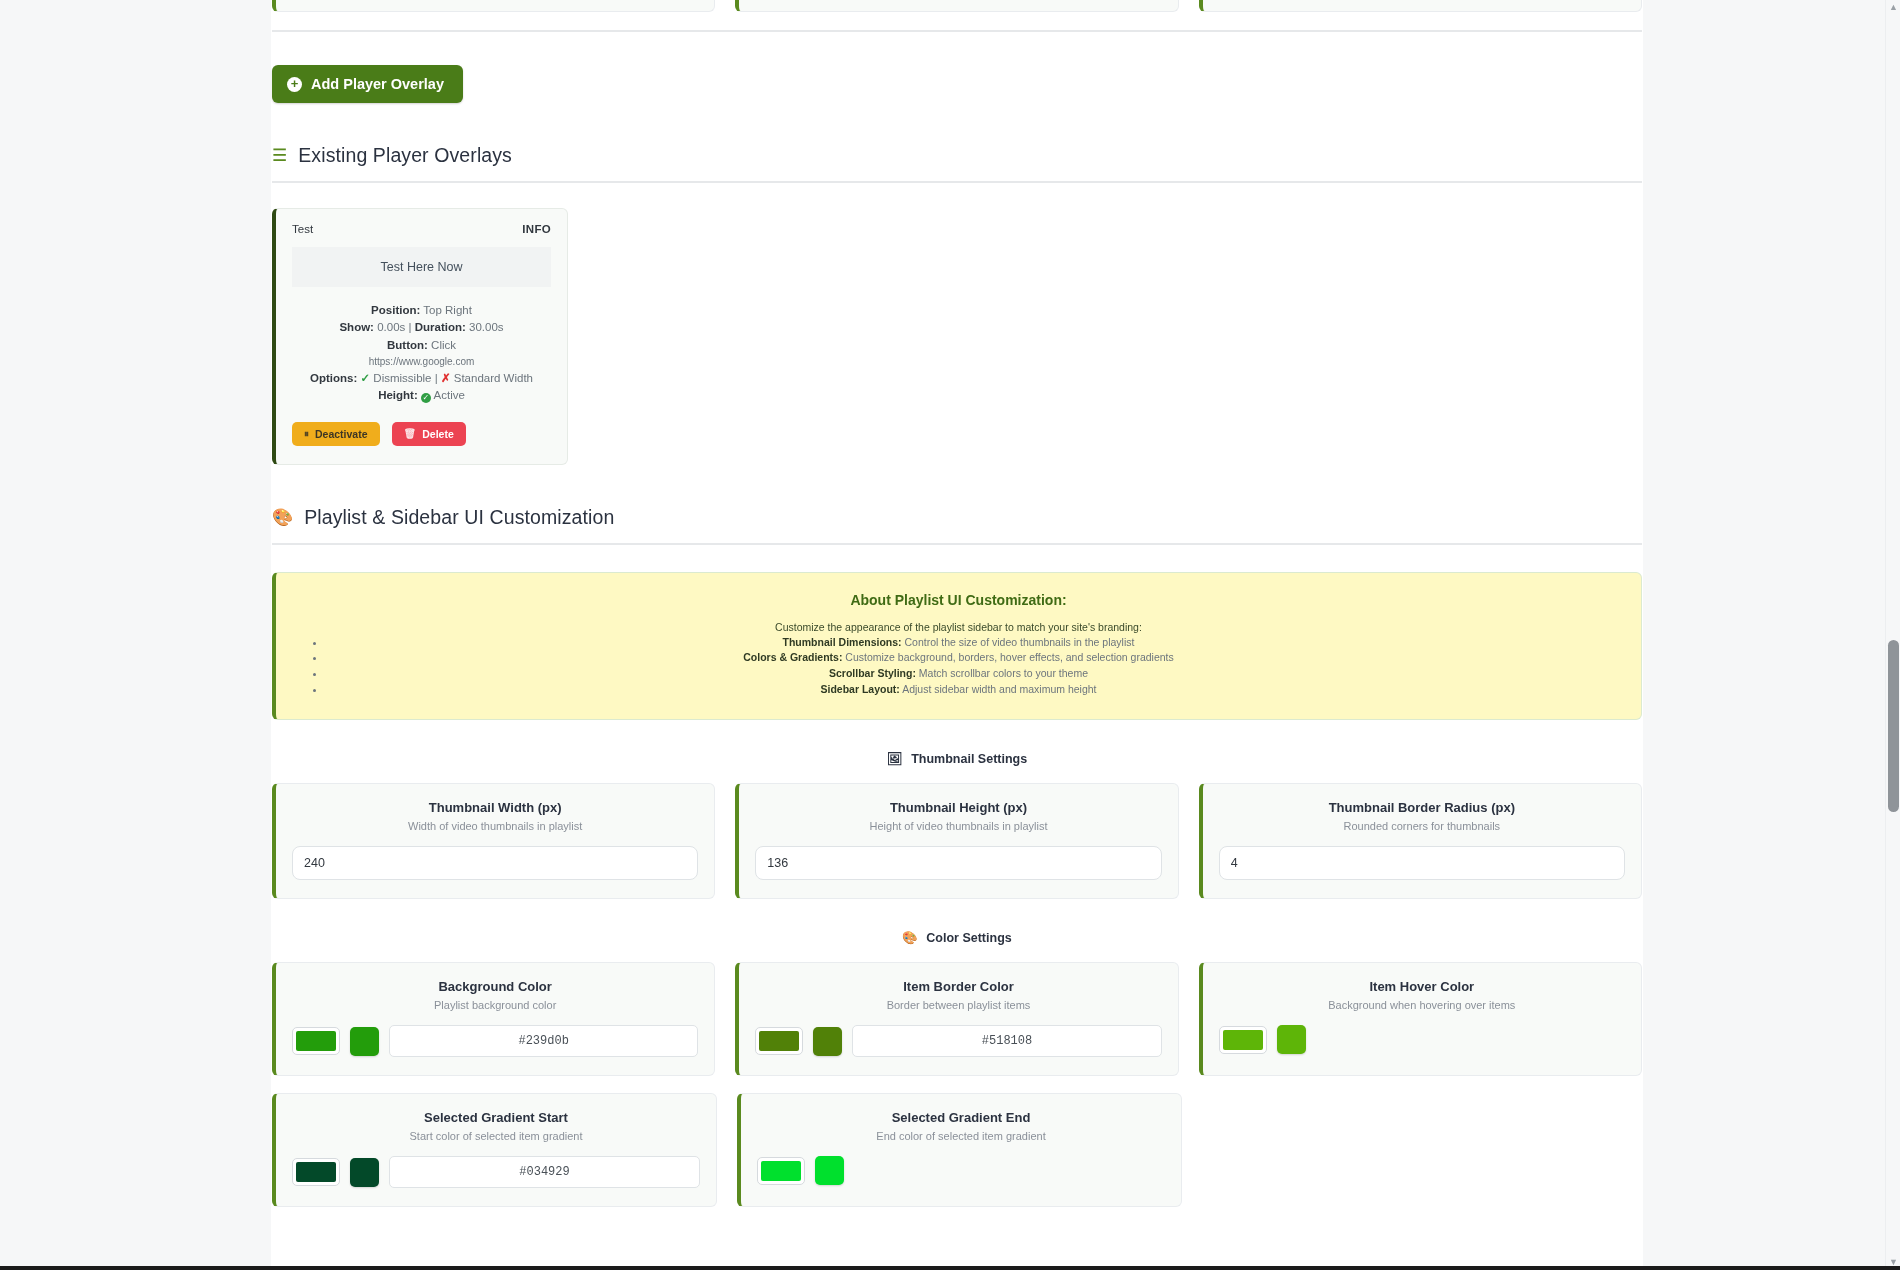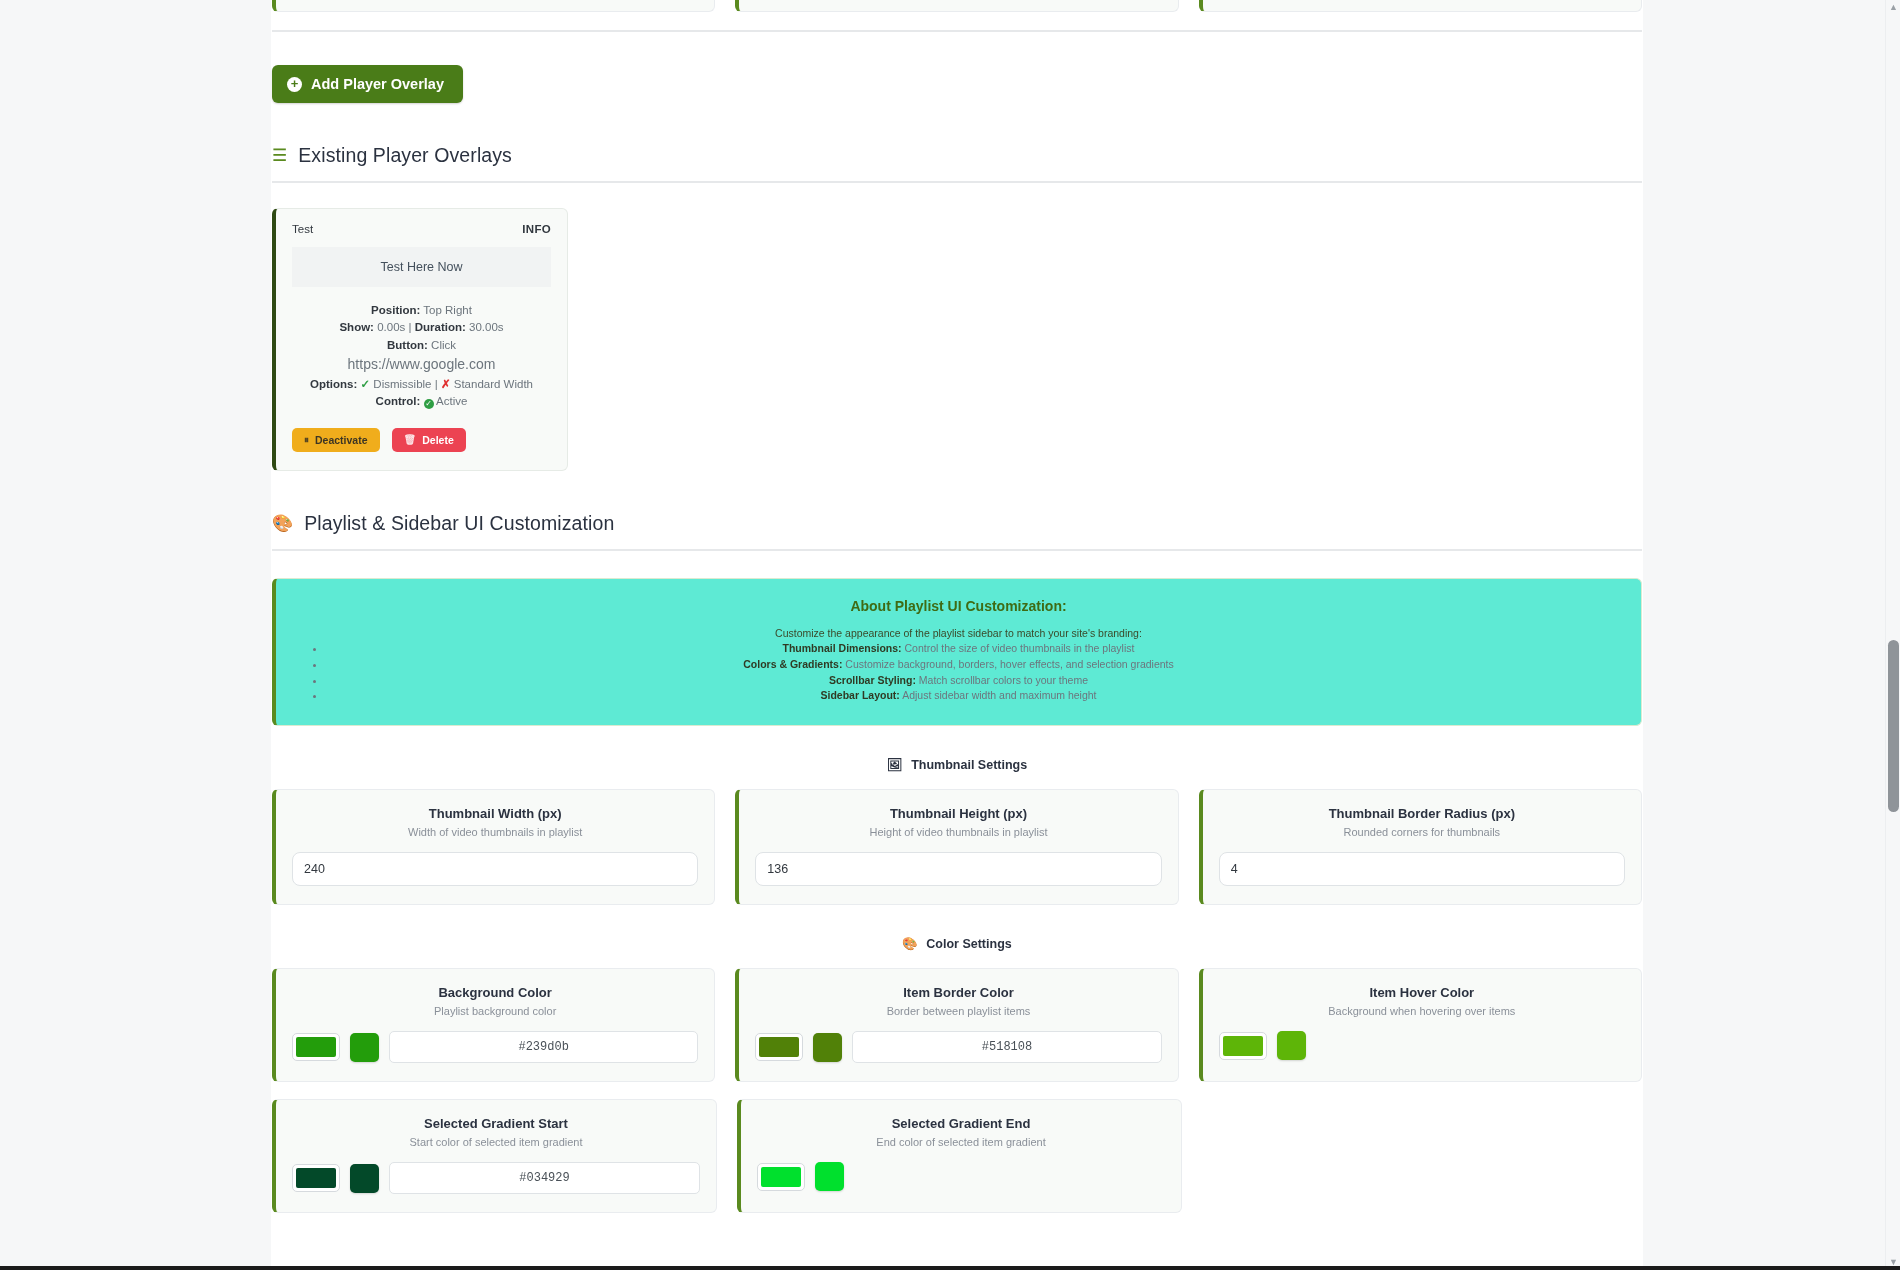--- a/index.html
+++ b/index.html
@@ -110,21 +110,21 @@
   .oc-preview {
     margin-top: 12px;
     background: #f1f3f3;
     text-align: center;
     padding: 13px 8px;
     font-size: 12.5px;
     color: #44505c;
   }
   .oc-lines { margin-top: 15px; text-align: center; line-height: 1.52; font-size: 11.5px; color: #6c757d; }
   .oc-lines b { color: #32383f; }
-  .oc-url { font-size: 14px; color: #6c757d; }
+  .oc-url { font-size: 10px; color: #6c757d; }
   .tick { color: #2f9e44; font-weight: bold; }
   .cross { color: #e03131; font-weight: bold; }
   .dot-ok {
     display: inline-block; width: 10px; height: 10px; border-radius: 50%;
     background: #2f9e44; color: #fff; font-size: 8px; line-height: 10px; text-align: center;
     vertical-align: -1px;
   }
   .oc-actions { display: flex; gap: 12px; margin-top: 17px; }
   .oc-btn {
     display: inline-flex; align-items: center; gap: 6px;
@@ -133,21 +133,21 @@
     font-size: 10.5px; font-weight: bold;
     cursor: pointer; color: #fff;
   }
   .btn-deact { background: #f0ad1c; color: #3c3524; }
   .btn-del { background: #ec4352; }
   .mini-ico { font-size: 10px; opacity: .85; }
 
   
   .about-box {
     margin: 27px 1px 0 1px;
-    background: #5eead4;
+    background: #fef9c3;
     border: 1px solid #dbead0;
     border-left: 4px solid #5a8a1f;
     border-radius: 6px;
     padding: 19px 24px 21px 24px;
   }
   .about-title {
     text-align: center;
     color: #3f6b14;
     font-size: 14px; font-weight: bold;
     margin-bottom: 13px;
@@ -308,21 +308,21 @@
           <div class="oc-url">https://www.google.com</div>
           <div>
             <b>Options:</b>
             <span class="tick">✓</span>
             <span>Dismissible</span>
             <span>|</span>
             <span class="cross">✗</span>
             <span>Standard Width</span>
           </div>
           <div>
-            <b>Control:</b>
+            <b>Height:</b>
             <span class="dot-ok">✓</span>
             <span>Active</span>
           </div>
         </div>
         <div class="oc-actions">
           <button class="oc-btn btn-deact">
             <span class="mini-ico">⏸</span>
             <span>Deactivate</span>
           </button>
           <button class="oc-btn btn-del">

